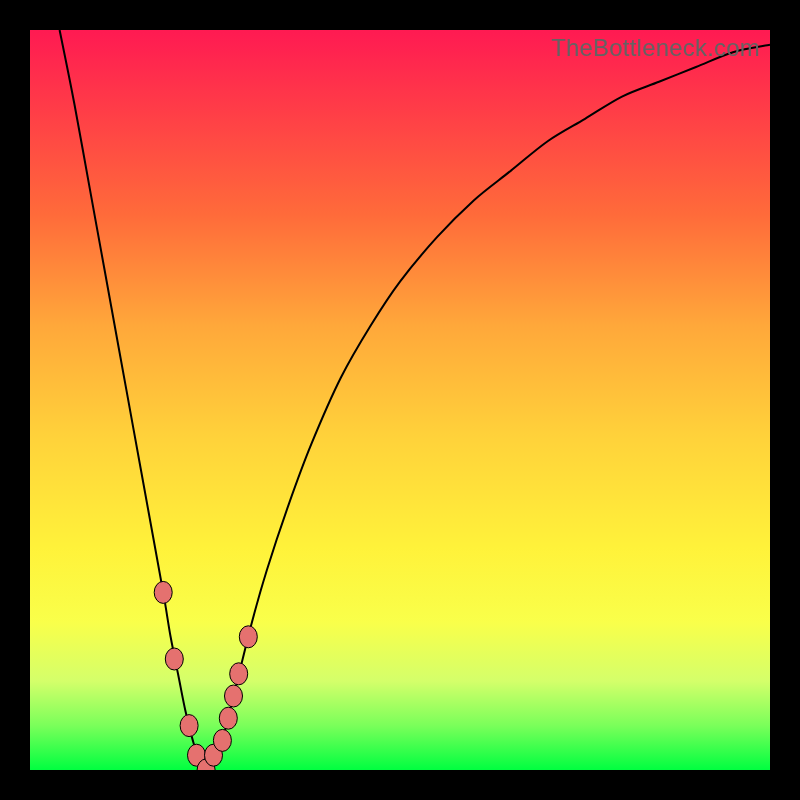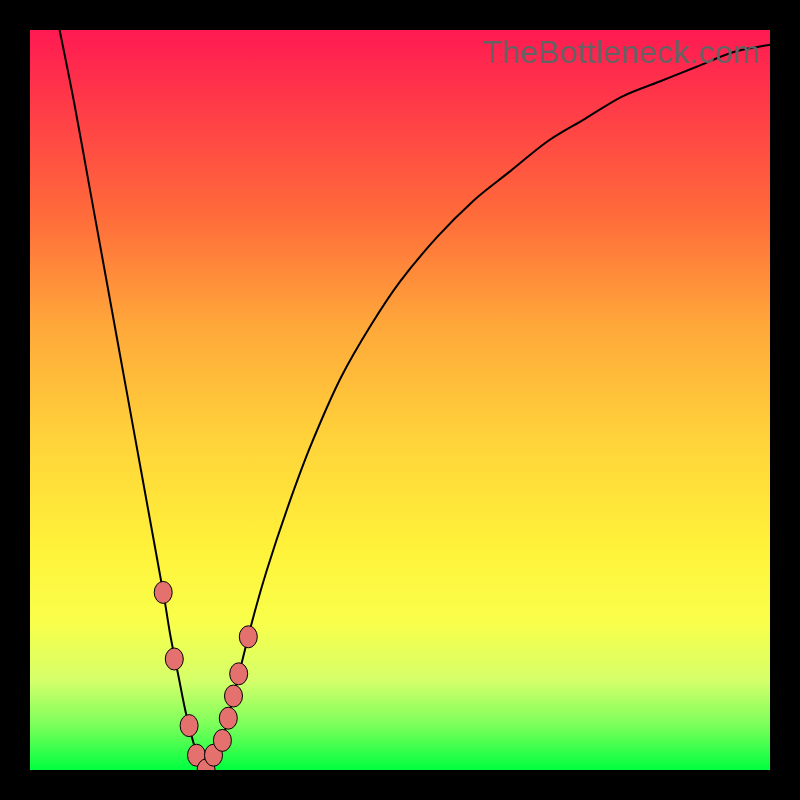--- a/index.html
+++ b/index.html
@@ -35,21 +35,21 @@
       #d4ff6a 88%,
       #7aff5a 94%,
       #00ff40 100%
     );
   }
   .watermark {
     position: absolute;
     top: 4px;
     right: 10px;
     color: #636363;
-    font-size: 32px;
+    font-size: 24px;
     font-weight: 500;
     letter-spacing: 0.2px;
     z-index: 10;
   }
   svg.curves {
     position: absolute;
     left: 0;
     top: 0;
     width: 740px;
     height: 740px;

